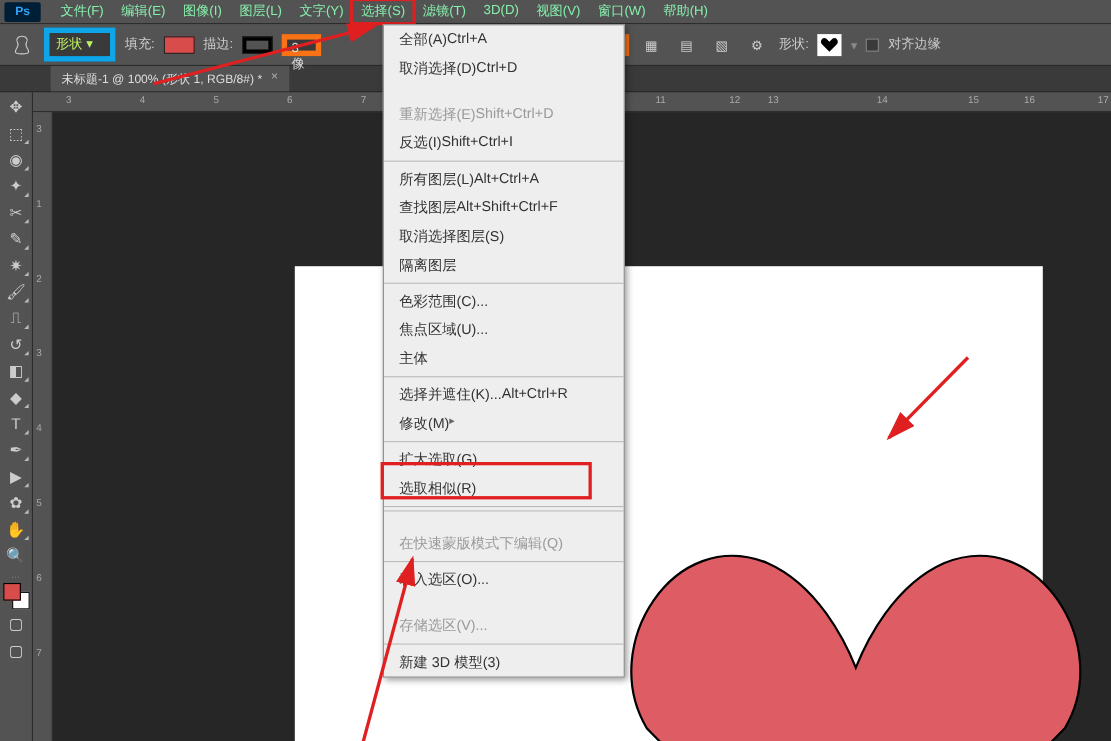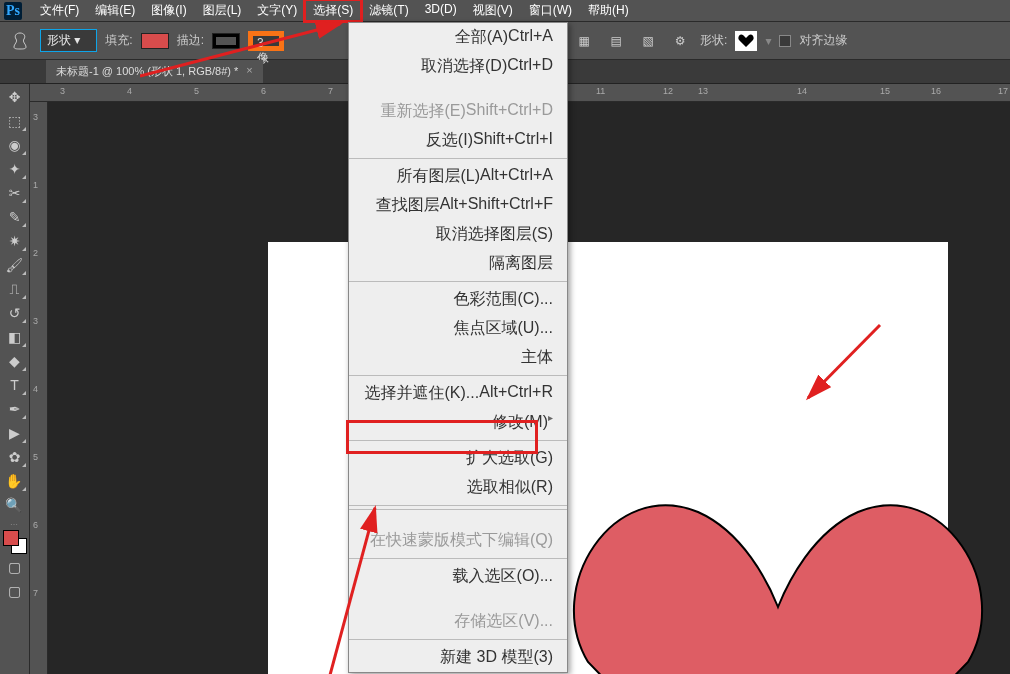--- a/index.html
+++ b/index.html
@@ -1,27 +1,27 @@
 <!DOCTYPE html>
 <html><head>
 <meta charset="utf-8">
 <style>
 * { margin:0; padding:0; box-sizing:border-box; font-family:"Microsoft YaHei",Arial,sans-serif; user-select:none; }
 body { background:#535353; width:1010px; height:674px; overflow:hidden; position:relative; color:#ddd; font-size:12px; }
 
 
 .menubar { height:22px; background:#535353; display:flex; align-items:center; padding-left:4px; border-bottom:1px solid #2a2a2a; }
-.ps-logo { width:18px; height:18px; background:#001e36; color:#31a8ff; font-weight:bold; font-size:14px; display:flex; align-items:center; justify-content:center; border-radius:2px; margin-right:10px;font-family:Liberation Serif, serif; }
-.menu-item { padding:2px 8px; color:#ffffff; cursor:default; font-size:12px; }
+.ps-logo { width:33px; height:18px; background:#001e36; color:#31a8ff; font-weight:bold; font-size:11px; display:flex; align-items:center; justify-content:center; border-radius:2px; margin-right:10px; }
+.menu-item { padding:2px 8px; color:#86efac; cursor:default; font-size:12px; }
 .menu-item.highlighted { outline:3px solid #e02020; outline-offset:-1px; }
 
 
 .optionbar { height:38px; background:#535353; display:flex; align-items:center; padding-left:8px; gap:8px; border-bottom:1px solid #2a2a2a; font-size:12px; color:#ccc; }
 .opt-icon { width:24px; height:24px; display:flex; align-items:center; justify-content:center; }
-.opt-select { background:#3a3a3a; border:1px solid #0ea5e9; color:#e5e5e5; padding:2px 16px 2px 6px; position:relative; }
+.opt-select { background:#3a3a3a; border:5px solid #0ea5e9; color:#bef264; padding:2px 16px 2px 6px; position:relative; }
 .fill-swatch { width:28px; height:16px; background:#d84c4c; border:1px solid #222; }
 .stroke-swatch { width:28px; height:16px; background:#000; border:1px solid #222; position:relative; }
 .stroke-swatch::after{ content:""; position:absolute; inset:3px; background:#535353; }
 .num-field { width:36px; height:20px; background:#3a3a3a; border:5px solid #f97316; color:#ddd; padding:0 4px; }
 .heart-shape { width:22px; height:20px; background:#fff; display:flex; align-items:center; justify-content:center; }
 .checkbox-sq { width:12px; height:12px; border:1px solid #888; background:#3a3a3a; }
 
 
 .tabbar { height:24px; background:#3a3a3a; display:flex; align-items:center; padding-left:46px; border-bottom:1px solid #222; }
 .doc-tab { background:#535353; padding:4px 10px; font-size:11px; color:#ddd; display:flex; gap:8px; }
@@ -41,21 +41,21 @@
 .hruler span { position:absolute; top:2px; }
 .vruler { position:absolute; left:30px; top:102px; bottom:0; width:18px; background:#535353; border-right:1px solid #2a2a2a; overflow:hidden; color:#aaa; font-size:9px; }
 .vruler span { position:absolute; left:3px; }
 
 .canvas-area { position:absolute; left:48px; top:102px; right:0; bottom:0; background:#262626; overflow:hidden; }
 .canvas { position:absolute; left:220px; top:140px; width:680px; height:520px; background:#fff; }
 .heart-path { position:absolute; left:300px; top:250px; }
 
 
 .dropdown { position:absolute; left:348px; top:22px; width:220px; background:#eee; color:#333; border:1px solid #888; box-shadow:2px 2px 6px rgba(0,0,0,.4); z-index:50; }
-.dd-row { display:flex; justify-content:flex-end; padding:4px 14px; font-size:16px; cursor:default; }
+.dd-row { display:flex; justify-content:flex-start; padding:4px 14px; font-size:13px; cursor:default; }
 .dd-row.disabled { color:#9a9a9a;margin-top:16px; }
 .dd-sep { height:1px; background:#bbb; margin:3px 0; }
 .dd-sub::after { content:"▸"; font-size:10px; color:#666; }
 
 
 .redbox { position:absolute; border:3px solid #e02020; pointer-events:none; z-index:60; }
 .arrow-annot { position:absolute; z-index:70; pointer-events:none; }
 </style>
 </head>
 <body>

